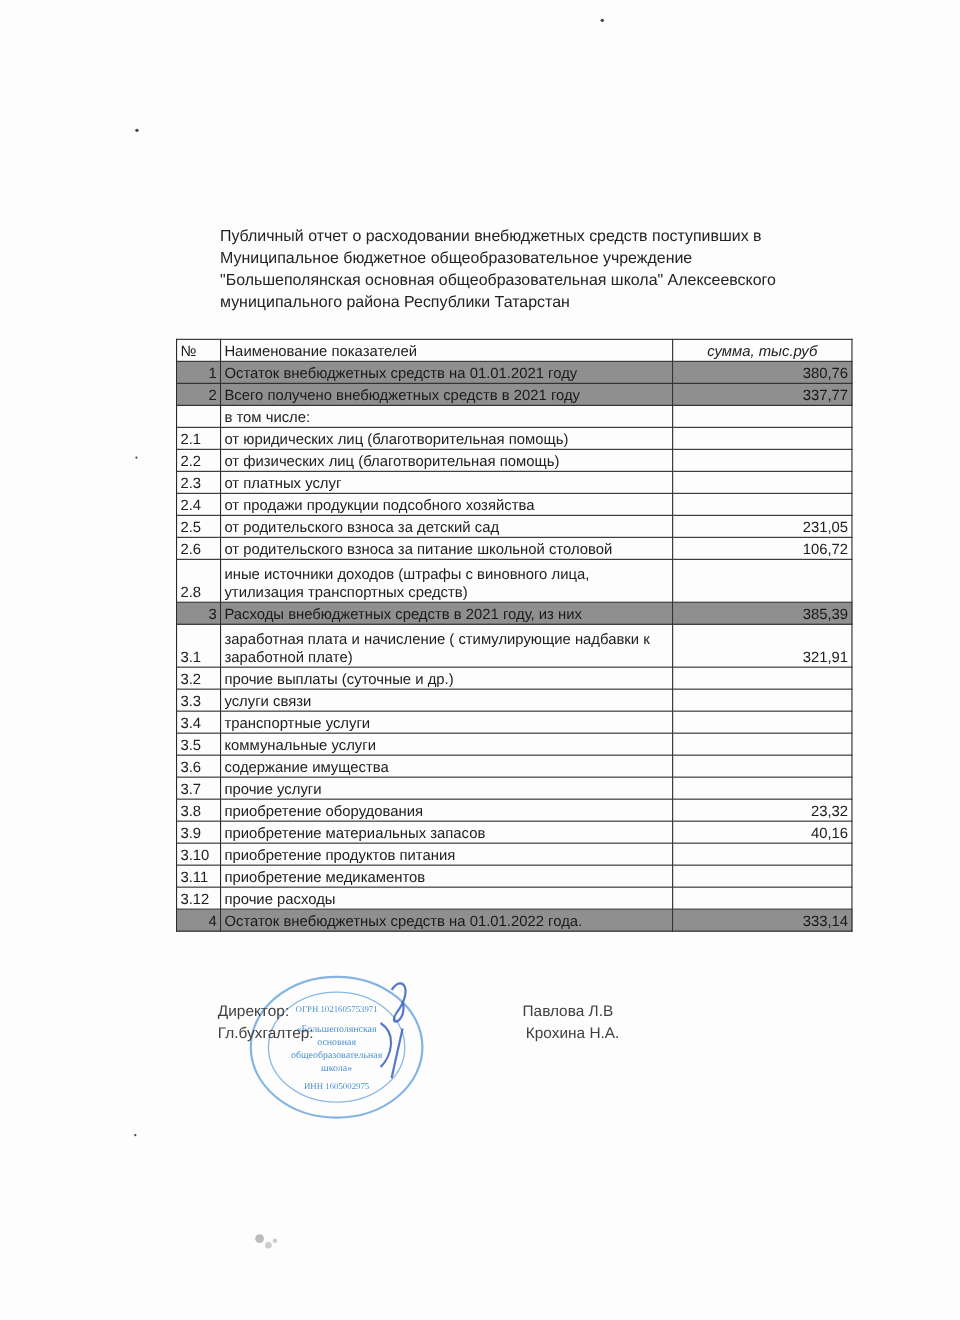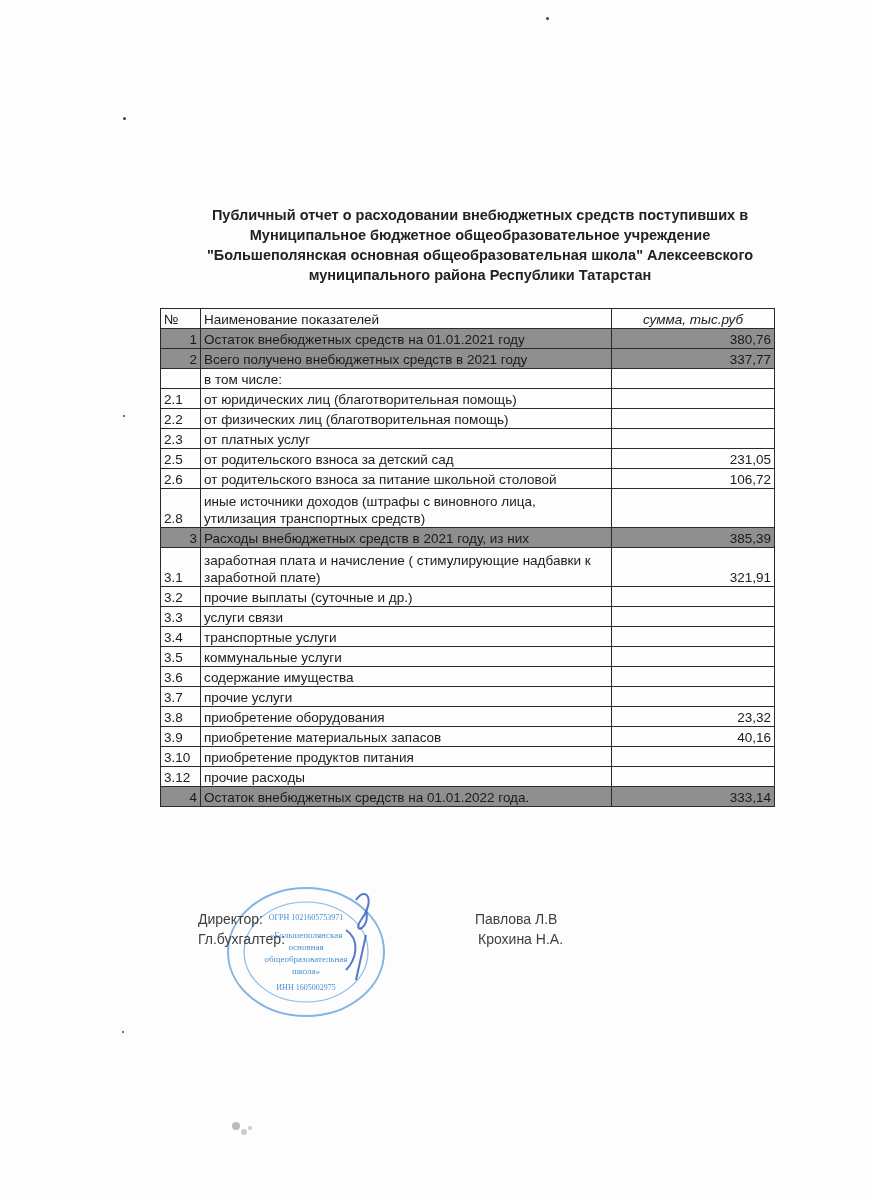--- a/index.html
+++ b/index.html
@@ -2,22 +2,22 @@
 <html><head>
 <meta charset="utf-8">
 <style>
   html, body { margin:0; padding:0; }
   body {
     width:873px; height:1200px; background:#fdfdfd; position:relative; overflow:hidden;
     font-family: "Liberation Sans", "DejaVu Sans", sans-serif; color:#1d1d1d;
   }
   .page-speck { position:absolute; width:3px; height:3px; background:#444; border-radius:50%; }
   .title {
-    position:absolute; left:200px; top:205px; width:560px; text-align:center;
-    font-size:14.5px; line-height:20px; color:#222;font-weight:bold;
+    position:absolute; left:200px; top:205px; width:560px; text-align:left;
+    font-size:14.5px; line-height:20px; color:#222;
   }
   table.report {
     position:absolute; left:160px; top:308px; width:615px; border-collapse:collapse;
     font-size:13.5px; color:#202020;
   }
   table.report td {
     border:1.3px solid #2a2a2a; padding:0 3px; height:19px; line-height:17px; vertical-align:bottom;
   }
   table.report td.num { width:33px; }
   table.report td.name { width:404px; }
@@ -80,20 +80,25 @@
         <td class="num">2.2</td>
         <td class="name">от физических лиц (благотворительная помощь)</td>
         <td class="sum"></td>
       </tr>
       <tr>
         <td class="num">2.3</td>
         <td class="name">от платных услуг</td>
         <td class="sum"></td>
       </tr>
       <tr>
+        <td class="num">2.4</td>
+        <td class="name">от продажи продукции подсобного хозяйства</td>
+        <td class="sum"></td>
+      </tr>
+      <tr>
         <td class="num">2.5</td>
         <td class="name">от родительского взноса за детский сад</td>
         <td class="sum">231,05</td>
       </tr>
       <tr>
         <td class="num">2.6</td>
         <td class="name">от родительского взноса за питание школьной столовой</td>
         <td class="sum">106,72</td>
       </tr>
       <tr class="tall">
@@ -147,20 +152,25 @@
         <td class="sum">23,32</td>
       </tr>
       <tr>
         <td class="num">3.9</td>
         <td class="name">приобретение материальных запасов</td>
         <td class="sum">40,16</td>
       </tr>
       <tr>
         <td class="num">3.10</td>
         <td class="name">приобретение продуктов питания</td>
+        <td class="sum"></td>
+      </tr>
+      <tr>
+        <td class="num">3.11</td>
+        <td class="name">приобретение медикаментов</td>
         <td class="sum"></td>
       </tr>
       <tr>
         <td class="num">3.12</td>
         <td class="name">прочие расходы</td>
         <td class="sum"></td>
       </tr>
       <tr class="shaded">
         <td class="num">4</td>
         <td class="name">Остаток внебюджетных средств на 01.01.2022 года.</td>

